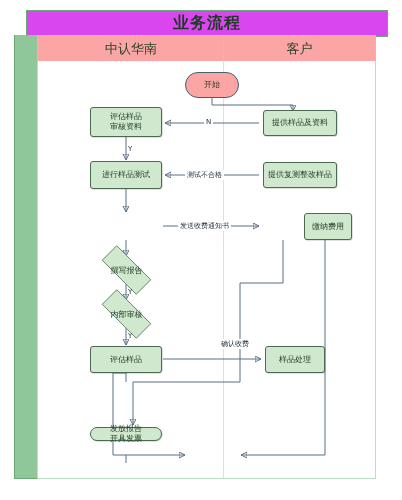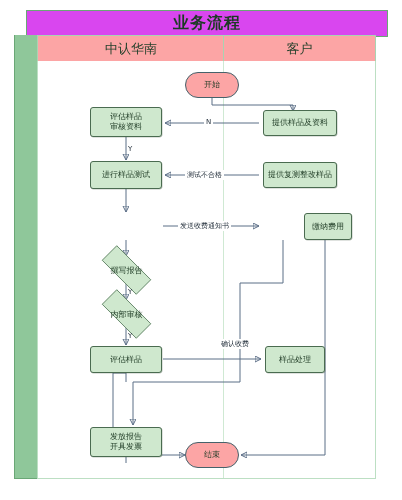--- a/index.html
+++ b/index.html
@@ -154,28 +154,27 @@
 
   <div class="dec-wrap" style="left:92px;top:299px;width:69px;height:30px;">
     <div class="dec-shape"></div>
     <div class="dec-text">内部审核</div>
   </div>
 
   <div class="node proc" style="left:90px;top:346px;width:72px;height:27px;">评估样品</div>
 
   <div class="node proc" style="left:265px;top:346px;width:60px;height:27px;">样品处理</div>
 
-  <div class="node proc" style="left:90px;top:427px;width:72px;height:30px;">
+  <div class="node proc" style="left:90px;top:427px;width:72px;height:14px;border-radius:11px;">
     <span style="display:block">
       <span>发放报告</span><br>
       <span>开具发票</span>
     </span>
   </div>
 
-  <div class="node term" style="left:185px;top:442px;width:54px;height:26px;">结束</div>
 
   <span class="elabel" style="left:204px;top:118px;">N</span>
   <span class="elabel" style="left:185px;top:170px;">测试不合格</span>
   <span class="elabel" style="left:178px;top:221px;">发送收费通知书</span>
   <span class="elabel" style="left:219px;top:339px;">确认收费</span>
 
   <span class="ylabel" style="left:128px;top:145px;">Y</span>
   <span class="ylabel" style="left:128px;top:288px;">Y</span>
   <span class="ylabel" style="left:128px;top:332px;">Y</span>
 

